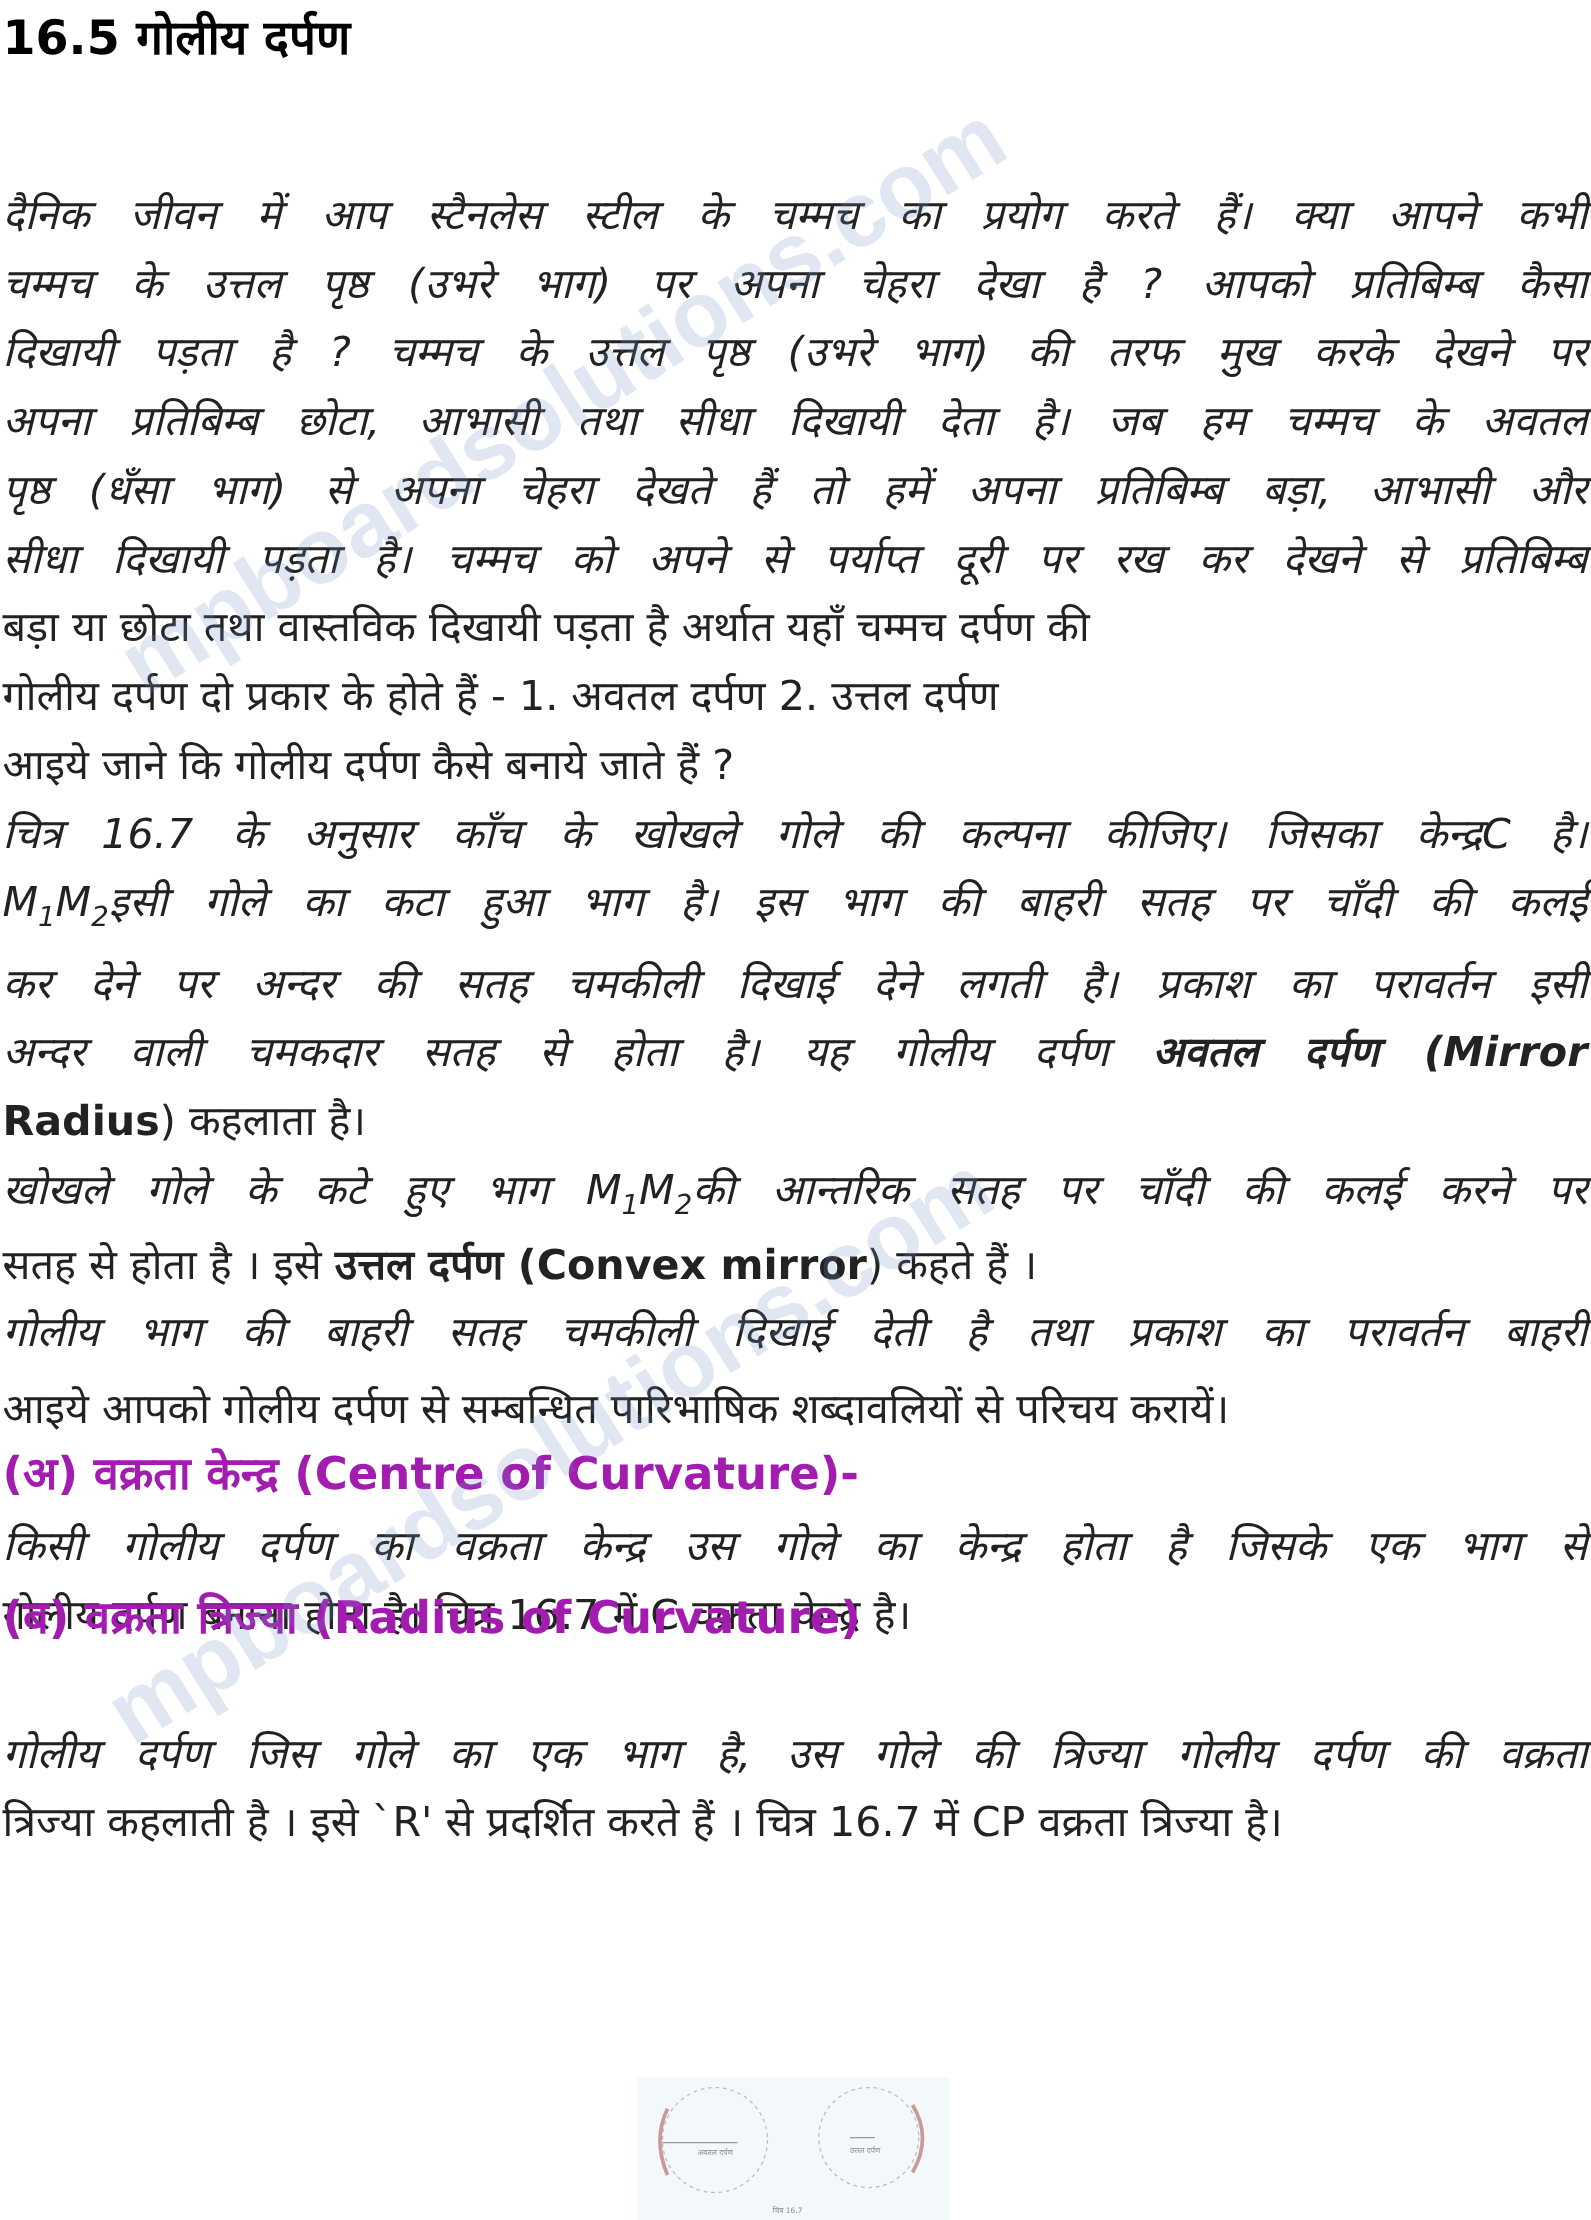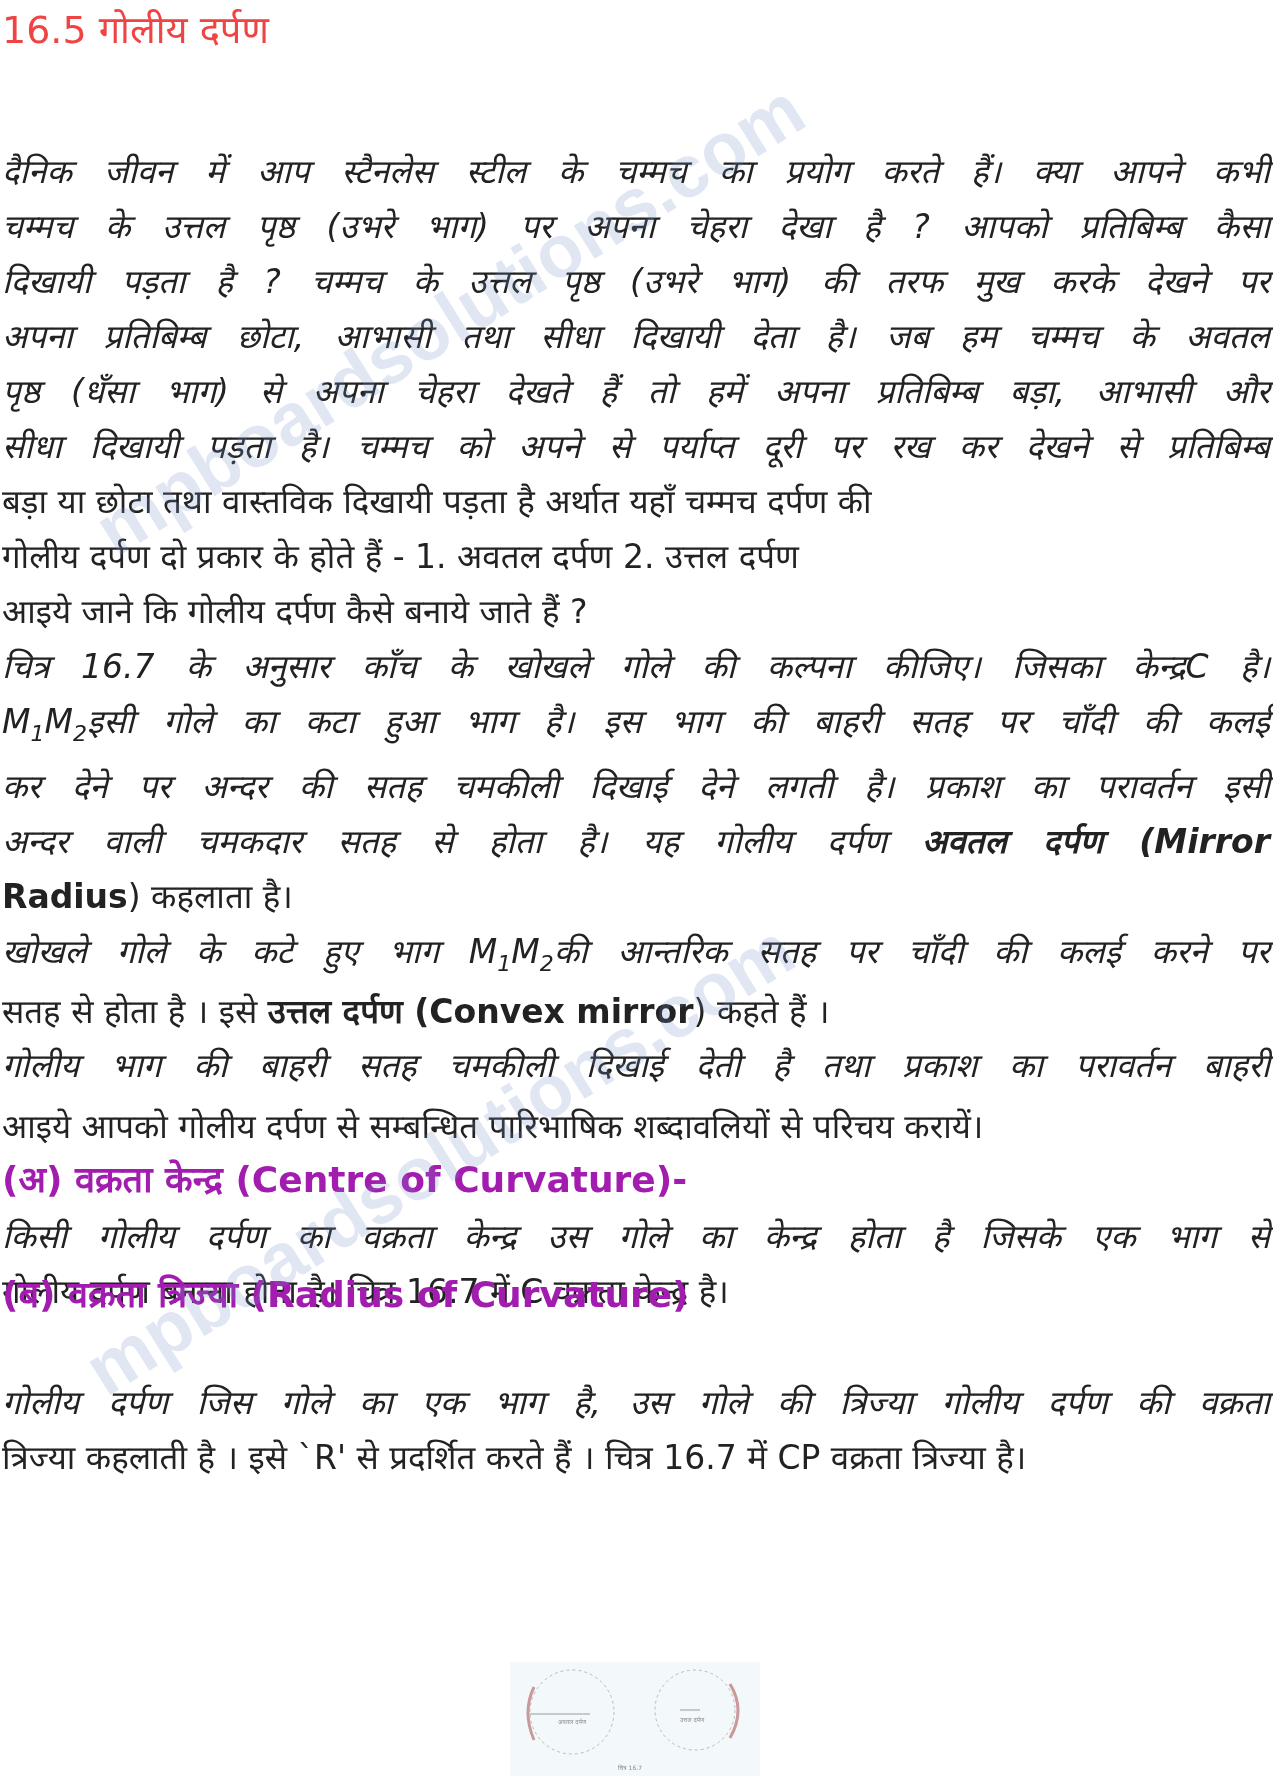--- a/index.html
+++ b/index.html
@@ -1,19 +1,19 @@
 <!DOCTYPE html>
 <html><head>
 <meta charset="utf-8">
 <style>
   html, body { margin: 0; padding: 0; background: #ffffff; }
   body { width: 1273px; height: 1776px; position: relative; overflow: hidden;
          font-family: "DejaVu Sans", "Liberation Sans", sans-serif; color: #222222; }
-  .title { position: absolute; left: 2px; top: 2px; font-size: 38px; font-weight: normal;
-           color: #ef4444; letter-spacing: 0px; white-space: nowrap; }
+  .title { position: absolute; left: 2px; top: 2px; font-size: 38px; font-weight: bold;
+           color: #000000; letter-spacing: 0px; white-space: nowrap; }
   .line { position: absolute; left: 2px; font-size: 33px; line-height: 40px; white-space: nowrap;
           color: #222222; }
   .justify { width: 1268px; text-align: justify; text-align-last: justify; font-style: italic; }
   .b { font-weight: bold; color: #222222; }
   .red { color: #a21caf; font-weight: bold; font-size: 36px; }
   sub { font-size: 22px; vertical-align: -8px; line-height: 0; }
   .watermark { position: absolute; font-size: 74px; font-weight: bold; color: rgba(120,140,200,0.22);
                transform: rotate(-32deg); transform-origin: left top; white-space: nowrap;
                font-family: "Liberation Sans", sans-serif; pointer-events: none; }
   .figure { position: absolute; left: 510px; top: 1662px; width: 250px; height: 114px; background: #f3f8fb; }

